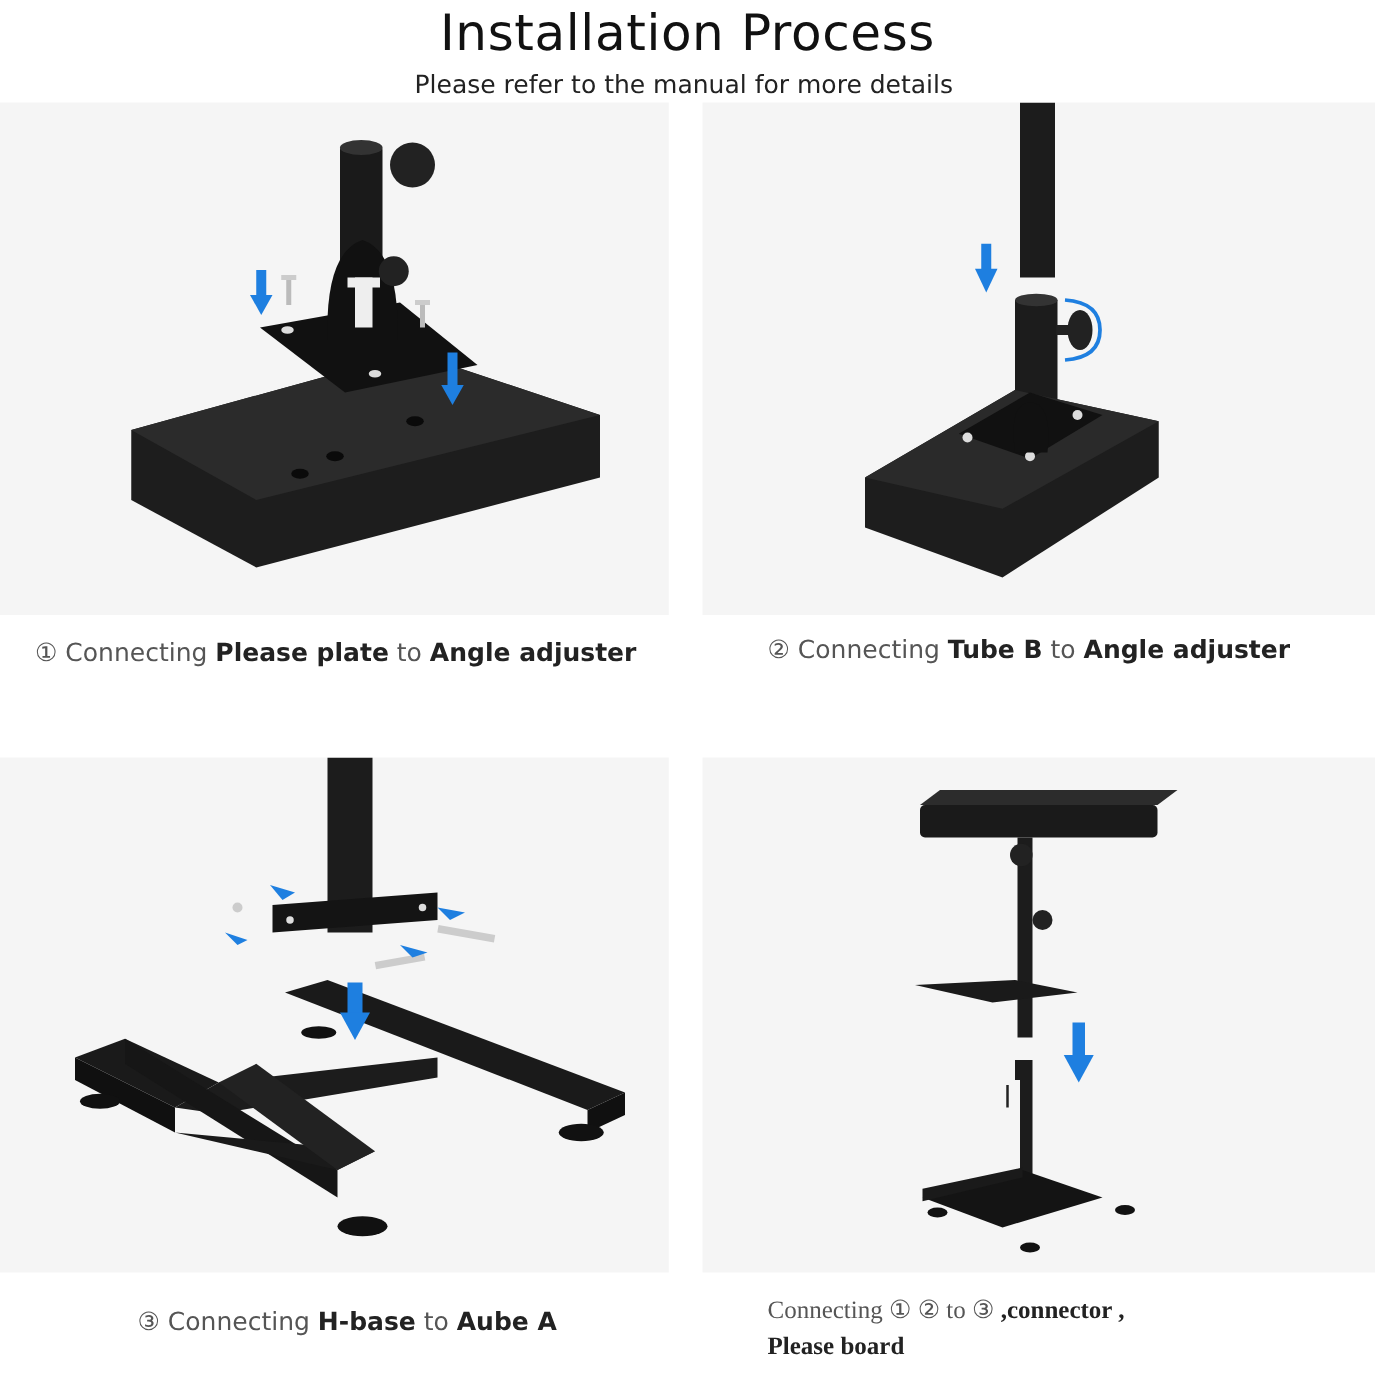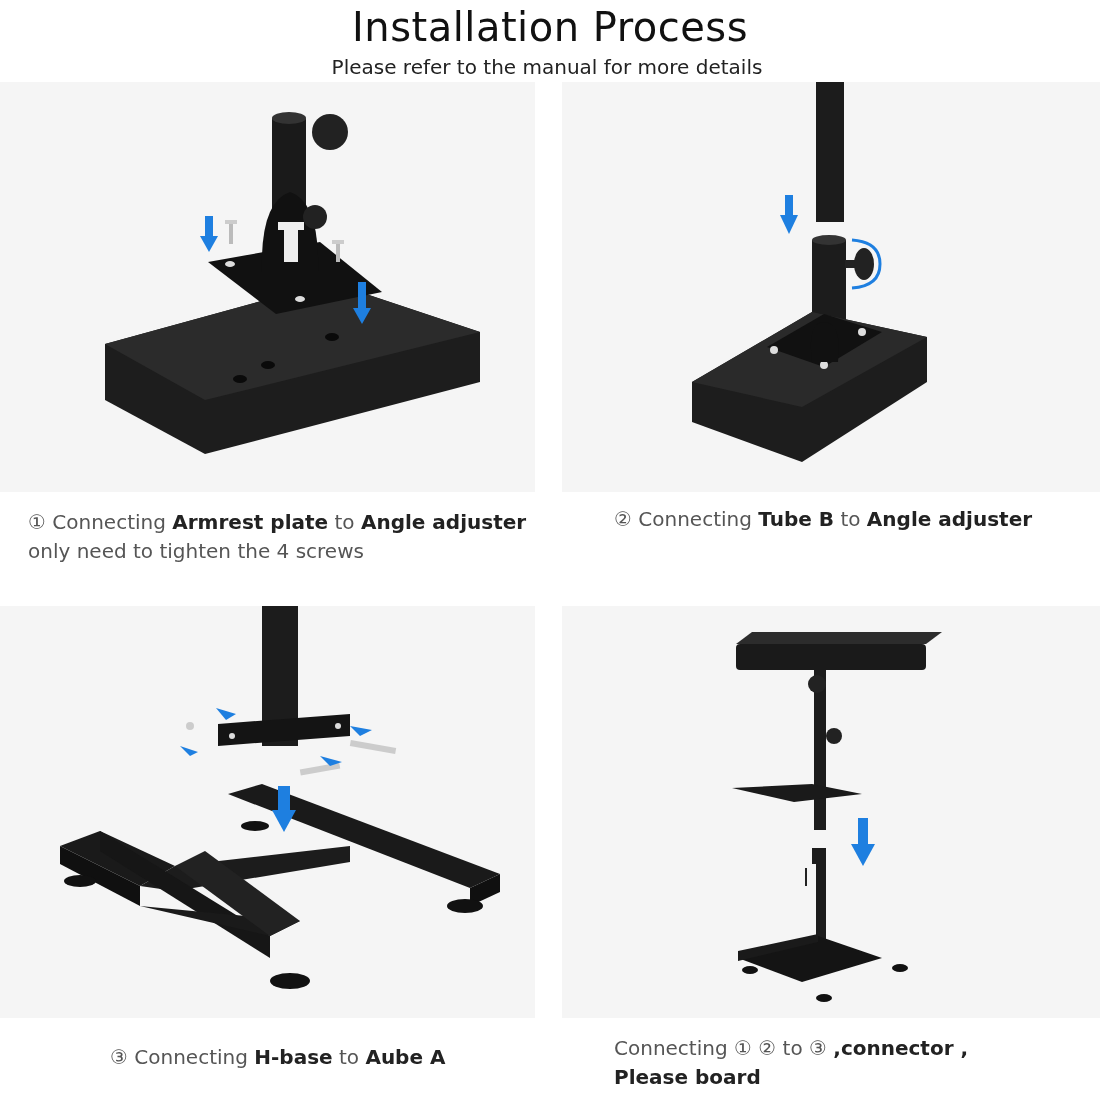--- a/index.html
+++ b/index.html
@@ -49,24 +49,23 @@
     </g>
     <g fill="#1e7fe0">
       <rect x="358" y="200" width="8" height="28"></rect>
       <polygon points="353,226 371,226 362,242"></polygon>
     </g>
   </svg>
 </div>
 <div class="caption" style="left:28px;top:508px;">
   <span>①</span>
   <span>Connecting</span>
-  <b>Armrest plate</b>
+  <b>Please plate</b>
   <span>to</span>
   <b>Angle adjuster</b><br>
-  <span>only need to tighten the 4 screws</span>
 </div>
 
 <div class="panel" style="left:562px;top:82px;width:538px;height:410px;">
   <svg width="538" height="410" viewBox="0 0 538 410">
     <rect x="254" y="0" width="28" height="140" fill="#1c1c1c"></rect>
     <rect x="250" y="158" width="34" height="100" fill="#1c1c1c"></rect>
     <ellipse cx="267" cy="158" rx="17" ry="5" fill="#333"></ellipse>
     <rect x="283" y="178" width="14" height="8" fill="#222"></rect>
     <ellipse cx="302" cy="182" rx="10" ry="16" fill="#222"></ellipse>
     <path d="M290,158 Q318,160 318,182" stroke="#1e7fe0" stroke-width="3" fill="none"></path>
@@ -150,17 +149,17 @@
     <polygon points="176,345 256,328 256,336 176,355" fill="#1a1a1a"></polygon>
     <ellipse cx="188" cy="364" rx="8" ry="4" fill="#111"></ellipse>
     <ellipse cx="262" cy="392" rx="8" ry="4" fill="#111"></ellipse>
     <ellipse cx="338" cy="362" rx="8" ry="4" fill="#111"></ellipse>
     <g fill="#1e7fe0">
       <rect x="296" y="212" width="10" height="28"></rect>
       <polygon points="289,238 313,238 301,260"></polygon>
     </g>
   </svg>
 </div>
-<div class="caption" style="left:614px;top:1034px;">
+<div class="caption" style="left:614px;top:1034px;font-family:Liberation Serif, serif;">
   <span>Connecting ① ② to ③</span>
   <b>,connector ,</b><br>
   <b>Please board</b>
 </div>
 
 </body></html>

